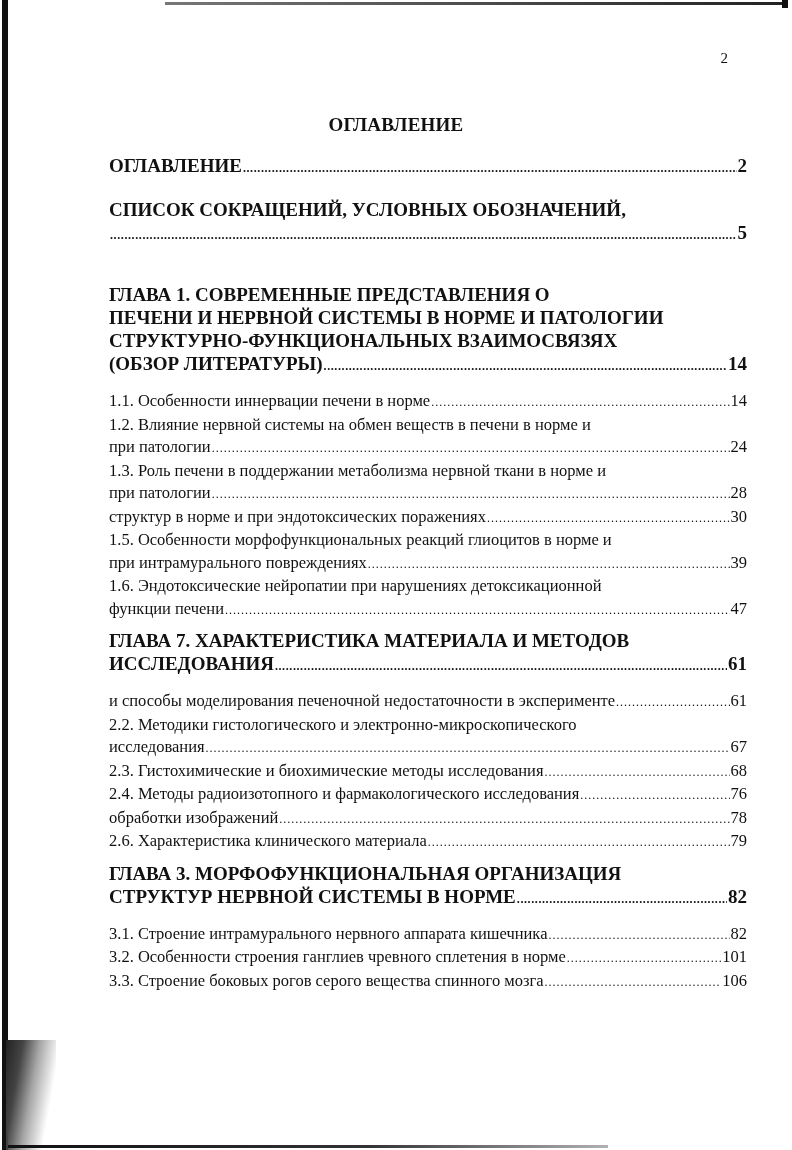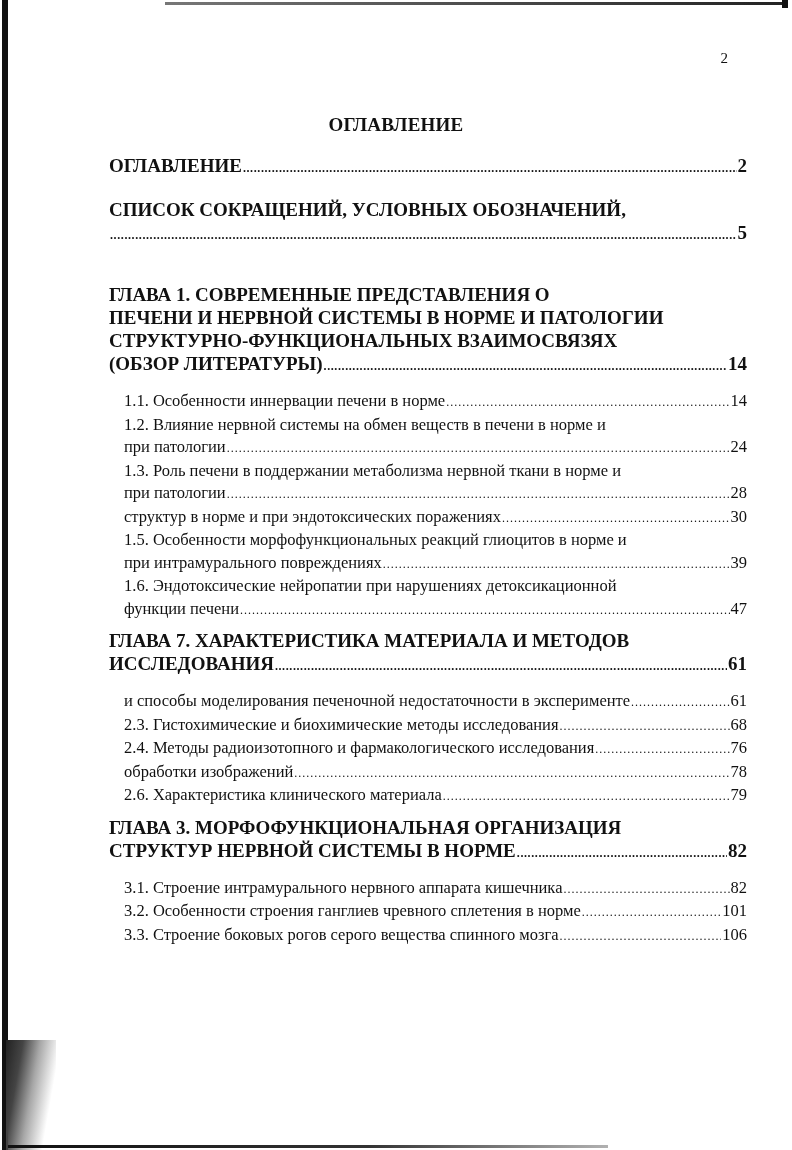--- a/index.html
+++ b/index.html
@@ -81,21 +81,20 @@
       position: relative;
     }
     .entry.chapter {
       font-weight: bold;
       font-size: 19px;
       line-height: 23px;
     }
     .entry.section {
       font-size: 16.5px;
       line-height: 22.5px;
-      margin-left: 15px;
     }
     .line {
       display: block;
       white-space: nowrap;
     }
     .last-line {
       display: flex;
       align-items: baseline;
       white-space: nowrap;
     }
@@ -231,20 +230,28 @@
   <div class="gap-mid"></div>
 
   <div class="entry section">
     <div class="last-line">
       <span class="txt">и способы моделирования печеночной недостаточности в эксперименте</span>
       <span class="dots"></span>
       <span class="pg">61</span>
     </div>
   </div>
   <div class="entry section">
+    <span class="line">2.2. Методики гистологического и электронно-микроскопического</span>
+    <div class="last-line">
+      <span class="txt">исследования</span>
+      <span class="dots"></span>
+      <span class="pg">67</span>
+    </div>
+  </div>
+  <div class="entry section">
     <div class="last-line">
       <span class="txt">2.3. Гистохимические и биохимические методы исследования</span>
       <span class="dots"></span>
       <span class="pg">68</span>
     </div>
   </div>
   <div class="entry section">
     <div class="last-line">
       <span class="txt">2.4. Методы радиоизотопного и фармакологического исследования</span>
       <span class="dots"></span>

